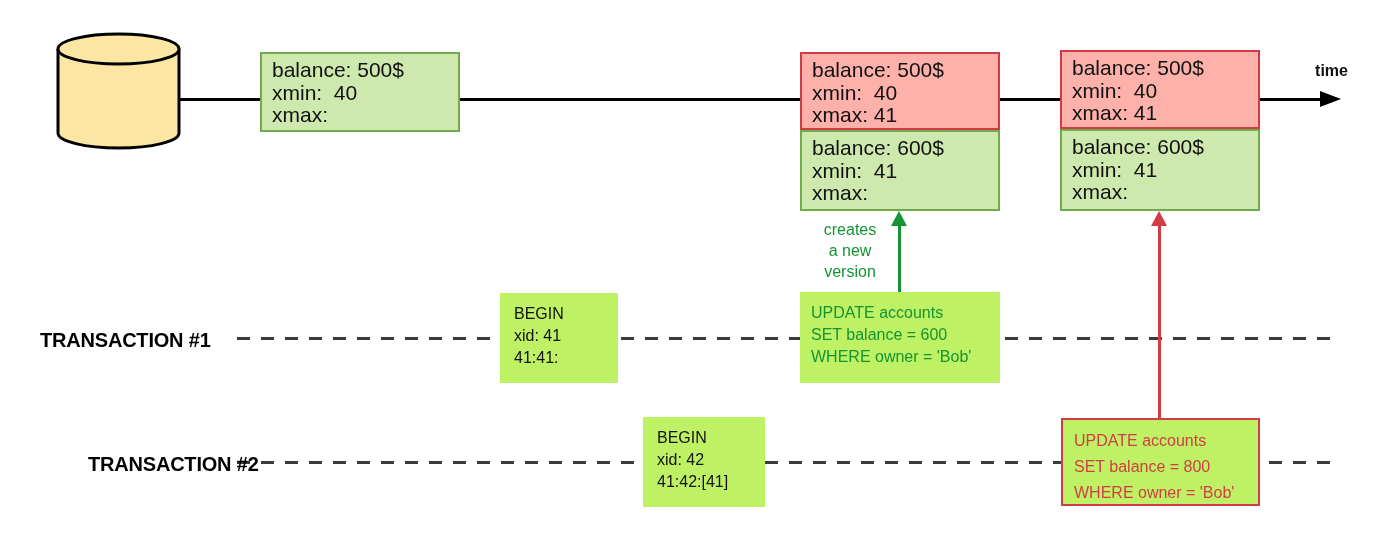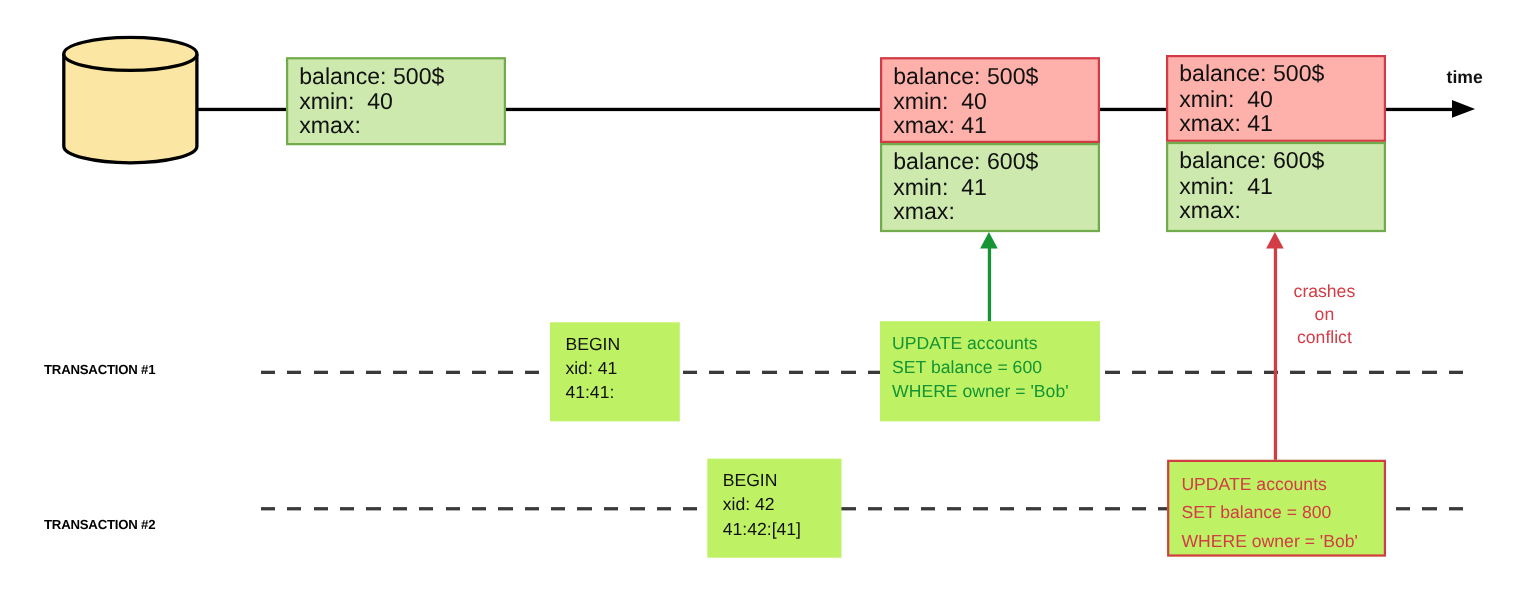--- a/index.html
+++ b/index.html
@@ -60,21 +60,21 @@
     color: var(--text-black);
     z-index: 3;
   }
   .tuple.green { background: var(--tuple-green-fill); border-color: var(--tuple-green-border); }
   .tuple.red   { background: var(--tuple-red-fill);   border-color: var(--tuple-red-border); }
 
   
   .tx-label {
     position: absolute;
     left: 40px;
-    font-weight: bold; font-size: 12px;
+    font-weight: bold; font-size: 20px;
     letter-spacing: -0.2px;
     color: #000000;
     z-index: 2;
   }
   .dash-line {
     position: absolute;
     left: 237px; width: 1093px; height: 2.5px;
     background: repeating-linear-gradient(90deg, var(--dash-gray) 0 13px, transparent 13px 24px);
     z-index: 1;
   }
@@ -161,29 +161,29 @@
   <div class="dash-line" style="top:337px;"></div>
   <div class="sql-box begin" style="left:500px; top:293px; width:118px; height:90px;">BEGIN
 xid: 41
 41:41:</div>
   <div class="sql-box green" style="left:800px; top:292px; width:200px; height:91px;">UPDATE accounts
 SET balance = 600
 WHERE owner = 'Bob'</div>
 
   <div class="vline green" style="left:898px; top:224px; height:68px;"></div>
   <div class="head-up green" style="left:891px; top:211px;"></div>
+  <div class="arrow-label green" style="left:804px; top:219px;">creates
+a new
+version</div>
 
-  <div class="tx-label" style="top:470px;">TRANSACTION #2</div>
+  <div class="tx-label" style="top:453px;margin-left:48px;">TRANSACTION #2</div>
   <div class="dash-line" style="top:461px;"></div>
   <div class="sql-box begin" style="left:643px; top:417px; width:122px; height:90px;">BEGIN
 xid: 42
 41:42:[41]</div>
   <div class="sql-box redbox" style="left:1061px; top:418px; width:199px; height:88px;">UPDATE accounts
 SET balance = 800
 WHERE owner = 'Bob'</div>
 
   <div class="vline red" style="left:1158px; top:224px; height:194px;"></div>
   <div class="head-up red" style="left:1151px; top:211px;"></div>
-  <div class="arrow-label red" style="left:1158px; top:255px;">crashes
-on
-conflict</div>
 
 </div>
 
 </body></html>

